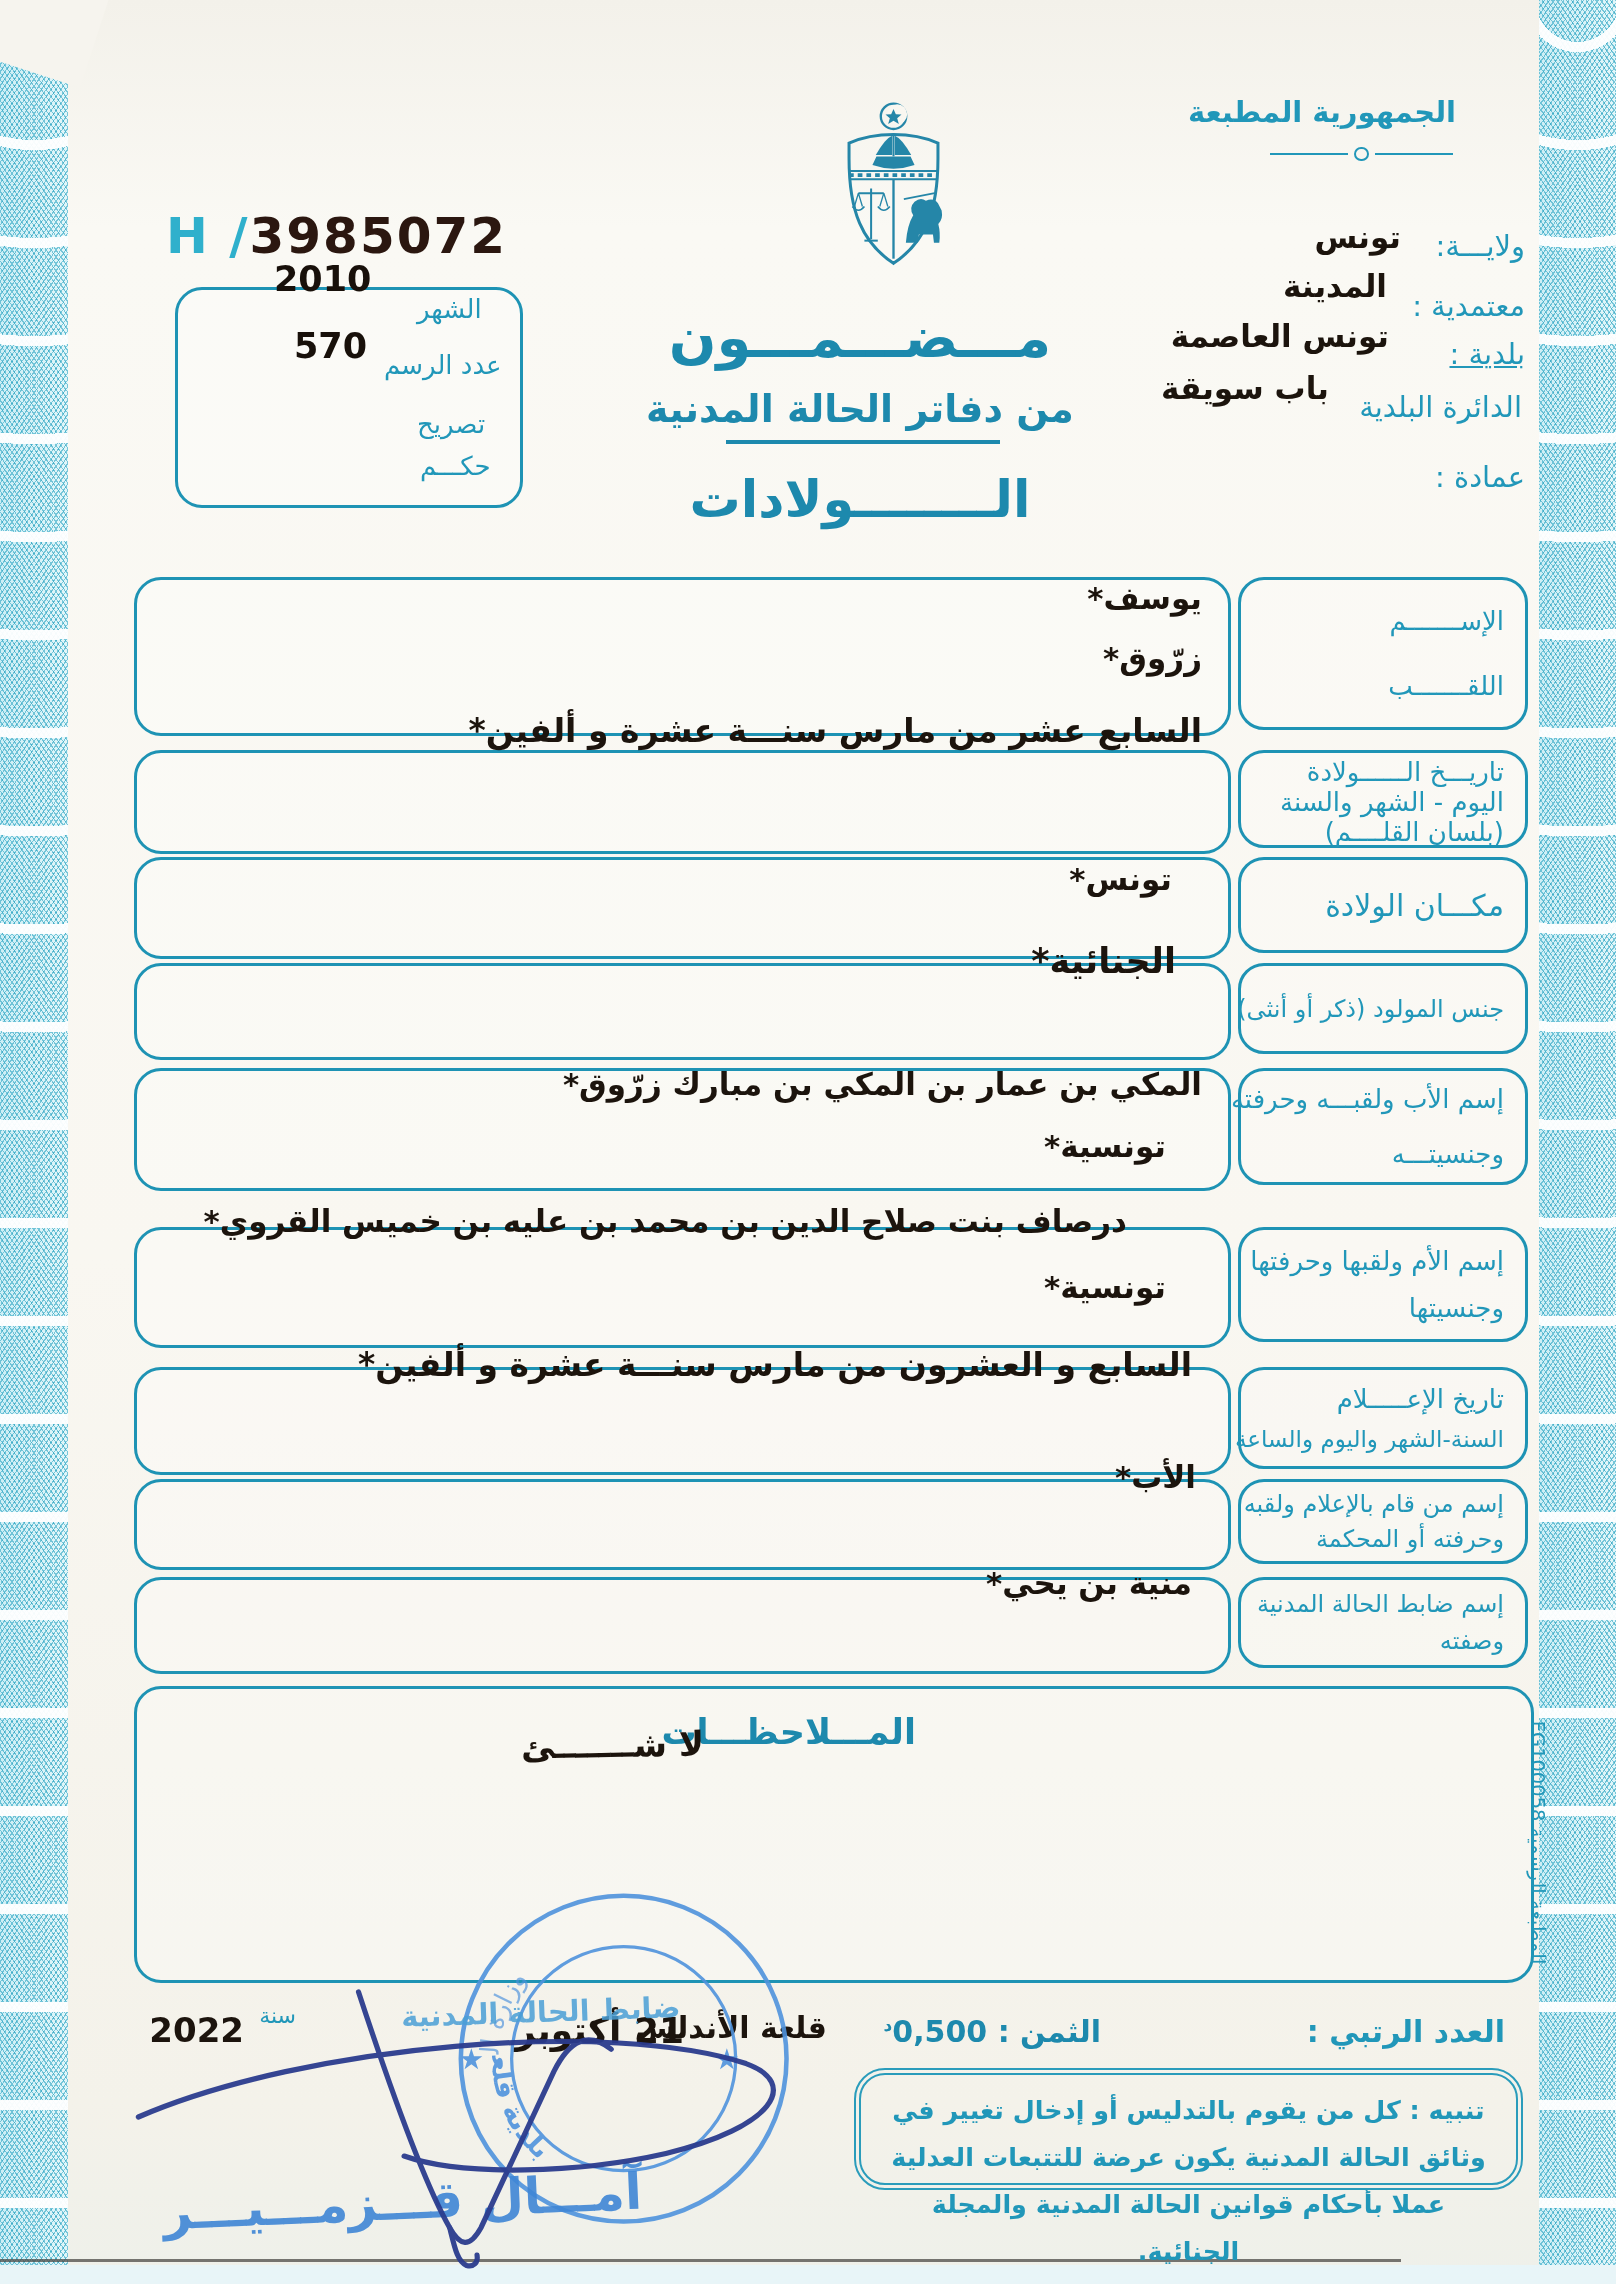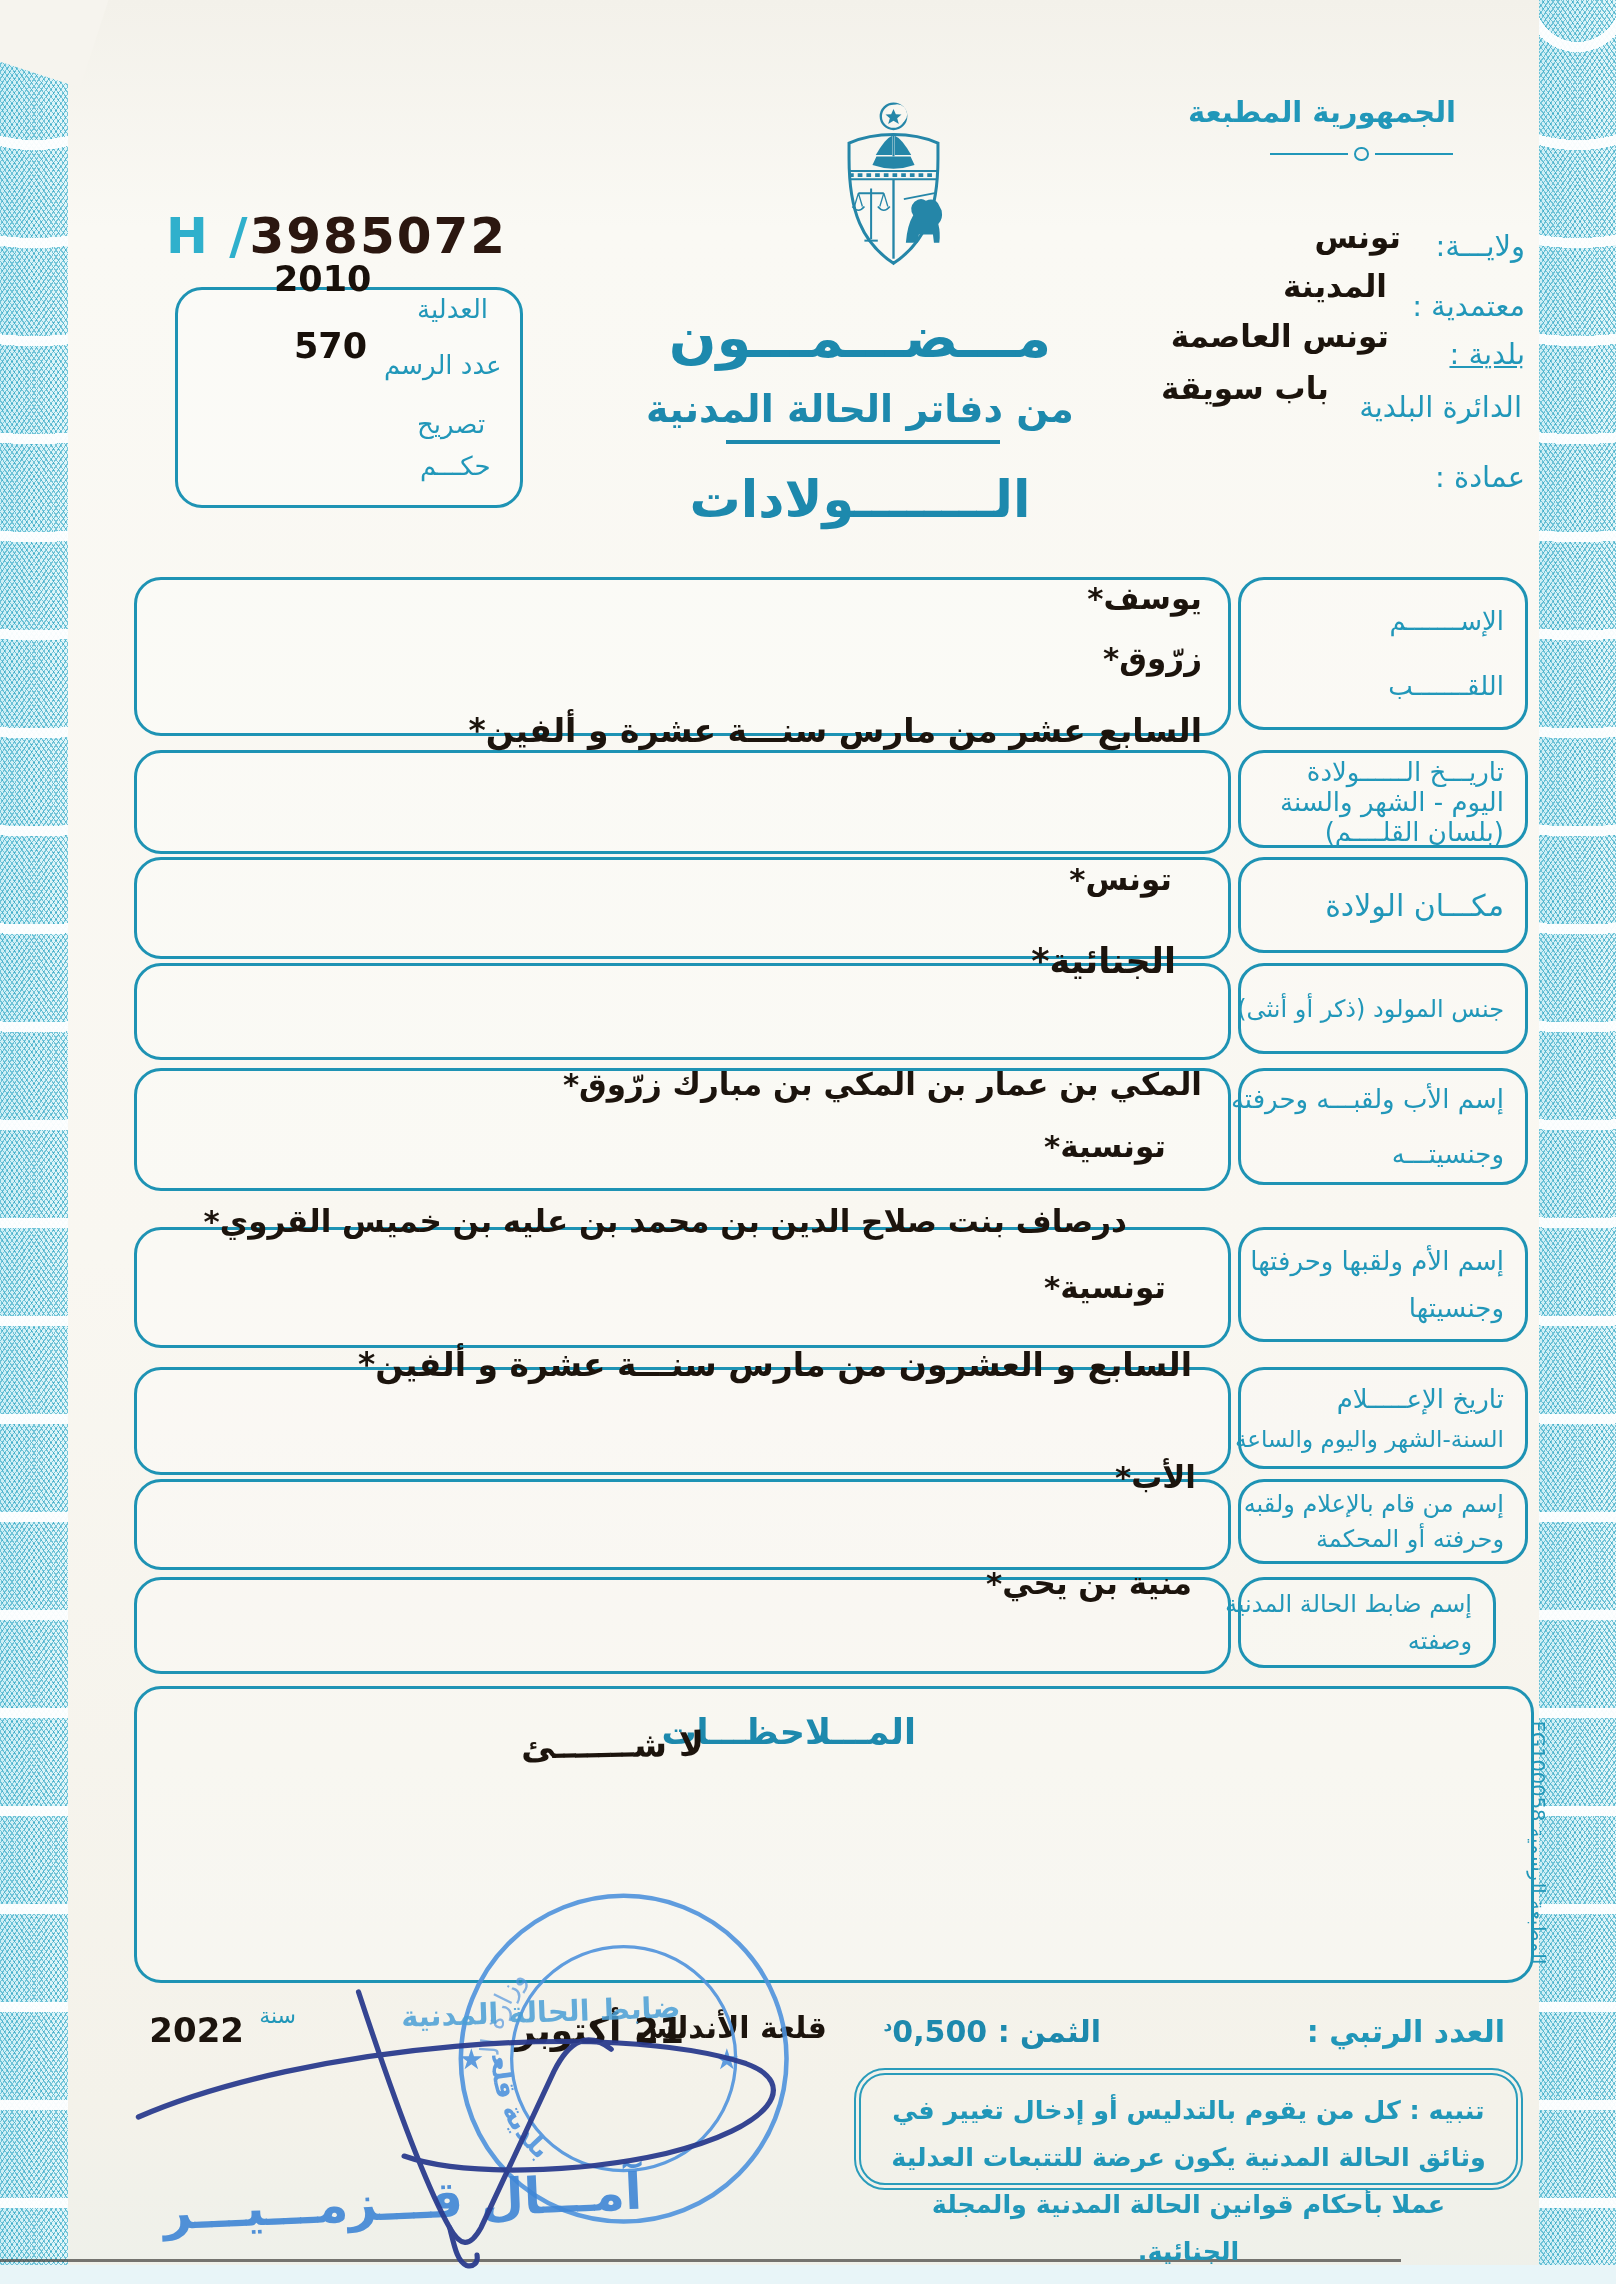--- a/index.html
+++ b/index.html
@@ -64,21 +64,21 @@
       <span class="dot"></span>
       <span class="ln"></span>
   </div>
 
   <div class="serial" style="left:166px;top:207px;">
     <span class="pfx">H /</span><span class="num">3985072</span>
   </div>
 
   <div class="rbox" style="left:175px;top:287px;width:342px;height:215px;"></div>
   <div class="abs lbl" style="right:1616px;"></div>
-  <div class="abs lbl" style="left:417px;top:294px;">العدلية</div>
+  <div class="abs lbl" style="left:417px;top:294px;">الشهر</div>
   <div class="abs lbl" style="left:384px;top:350px;">عدد الرسم</div>
   <div class="abs lbl" style="left:417px;top:409px;">تصريح</div>
   <div class="abs lbl" style="left:420px;top:451px;">حكـــم</div>
   <div class="handw" style="left:274px;top:259px;font-size:35px;">2010</div>
   <div class="handw" style="left:294px;top:326px;font-size:35px;">570</div>
 
   <svg class="abs" style="left:835px;top:98px;" width="117" height="189" viewBox="0 0 350 560">
     <g stroke="#2586a8" fill="none" stroke-width="7">
       <circle cx="175" cy="52" r="38"></circle>
       <circle cx="186" cy="46" r="30" fill="#f9f7f1" stroke="none"></circle>
@@ -167,21 +167,21 @@
   <div class="val" style="right:424px;top:1345px;font-size:33px;">السابع و العشرون من مارس سنـــة عشرة و ألفين*</div>
 
   <div class="rbox" style="left:134px;top:1479px;width:1091px;height:85px;"></div>
   <div class="lbox" style="left:1238px;top:1479px;width:290px;height:85px;padding:5.2px 21px;">
     <span style="font-size:24px;">إسم من قام بالإعلام ولقبه</span>
     <span style="font-size:24px;">وحرفته أو المحكمة</span>
   </div>
   <div class="val" style="right:420px;top:1459px;">الأب*</div>
 
   <div class="rbox" style="left:134px;top:1577px;width:1091px;height:91px;"></div>
-  <div class="lbox" style="left:1238px;top:1577px;width:258px;height:91px;padding:5.2px 21px;">
+  <div class="lbox" style="left:1238px;top:1577px;width:290px;height:91px;padding:5.2px 21px;">
     <span style="font-size:24px;">إسم ضابط الحالة المدنية</span>
     <span style="font-size:24px;">وصفته</span>
   </div>
   <div class="val" style="right:424px;top:1565px;">منية بن يحي*</div>
 
   <div class="rbox" style="left:134px;top:1686px;width:1394px;height:291px;"></div>
   <div class="abs" style="left:681px;top:1712px;width:235px;text-align:center;color:#1d89ad;font-weight:bold;font-size:35px;">المـــلاحظـــات</div>
   <div class="val" style="left:521px;top:1725px;font-size:34px;transform:rotate(-1deg);">لا شـــــــئ</div>
 
   <div class="sideways" style="right:-78px;top:1831px;width:313px;text-align:center;">المطبعة الرسمية FG100058</div>

